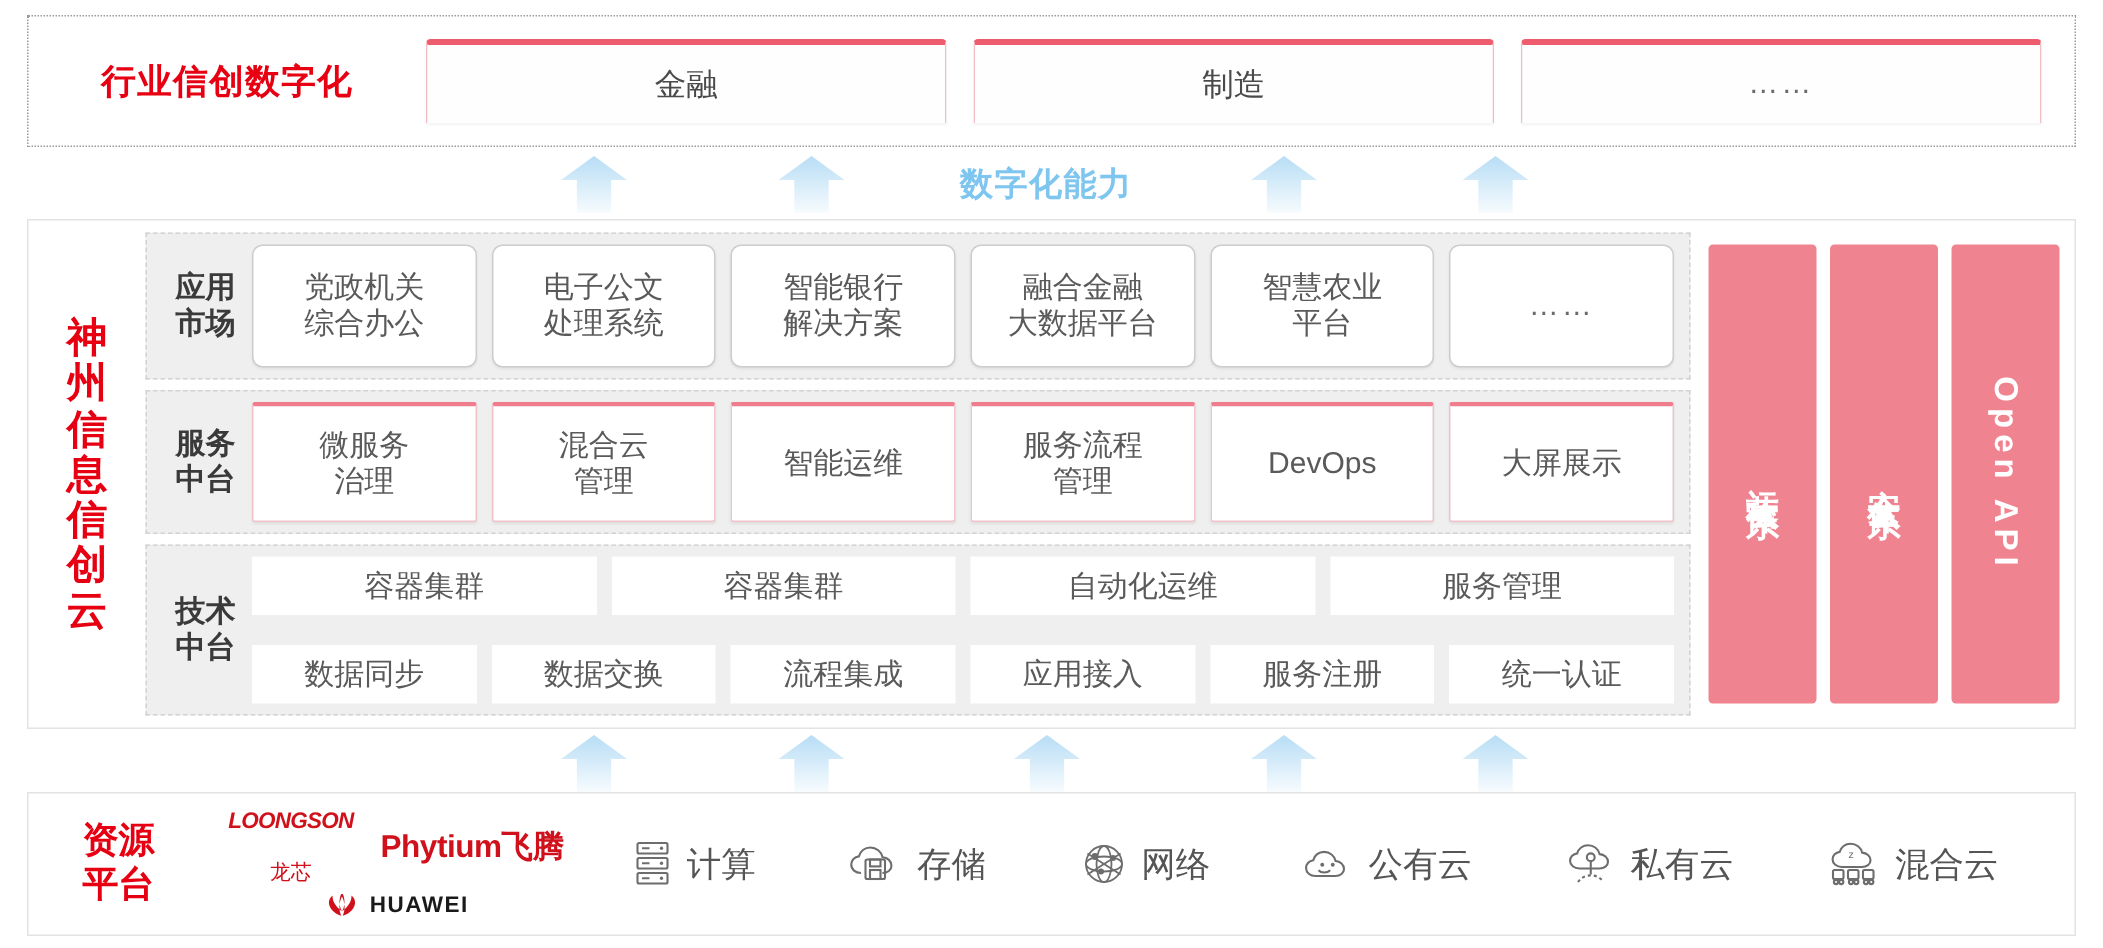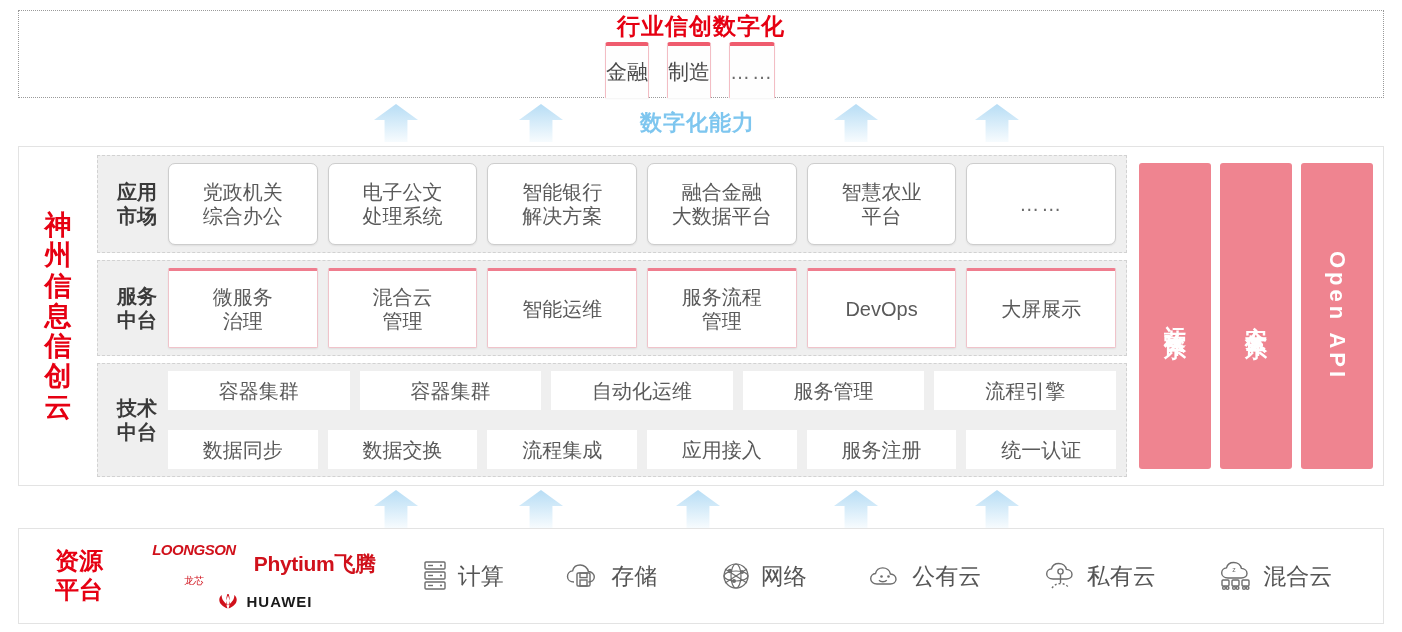--- a/index.html
+++ b/index.html
@@ -9,21 +9,21 @@
     font-family: "Liberation Sans", "DejaVu Sans", sans-serif;
     overflow: hidden;
   }
   #stage { position: relative; width: 1402px; height: 632px; background:#fff; }
 
   
   .industry-band {
     position: absolute; left: 18px; top: 10px;
     width: 1366px; height: 88px;
     border: 1px dotted #9a9a9a;
-    display: flex; align-items: center; flex-direction: column;
+    display: flex; align-items: center;
   }
   .industry-title {
     color: #e60012; font-weight: bold; font-size: 23px;
     letter-spacing: 1px;
     width: 265px; text-align: center; flex: none;
   }
   .industry-cards {
     display: flex; flex: 1; gap: 18px; padding-right: 22px; height: 100%;
     align-items: center;
   }
@@ -151,21 +151,21 @@
   .vendor-logos {
     width: 250px; flex: none;
     display: flex; flex-direction: column; align-items: center; gap: 6px;
   }
   .vendor-row { display: flex; align-items: center; gap: 18px; }
   .logo-loongson { display: flex; flex-direction: column; align-items: center; line-height: 1; }
   .logo-loongson .lg-main {
     color: #d0111b; font-weight: bold; font-size: 15px; font-style: italic;
     letter-spacing: -0.5px;
   }
-  .logo-loongson .lg-sub { color: #d0111b; font-size: 10px; margin-top: 19px; }
+  .logo-loongson .lg-sub { color: #d0111b; font-size: 14px; margin-top: 19px; }
   .logo-phytium { color: #d0111b; font-weight: bold; font-size: 21px; letter-spacing: -0.3px; }
   .logo-huawei { display: flex; align-items: center; gap: 7px; }
   .logo-huawei .hw-mark { width: 24px; height: 18px; flex: none; }
   .logo-huawei .hw-text { color: #1a1a1a; font-weight: bold; font-size: 15px; letter-spacing: 1px; }
 
   .res-items { flex: 1; display: flex; align-items: center; justify-content: space-around; padding-right: 20px; }
   .res-item { display: flex; align-items: center; gap: 8px; }
   .res-item svg { display: block; }
   .res-item-label { font-size: 23px; color: #555; }
 </style>
@@ -249,21 +249,20 @@
           <div class="tier-label">
             <div>技术</div>
             <div>中台</div>
           </div>
           <div class="tier-rows">
             <div class="tier-row">
               <div class="cell cell-tech">容器集群</div>
               <div class="cell cell-tech">容器集群</div>
               <div class="cell cell-tech">自动化运维</div>
               <div class="cell cell-tech">服务管理</div>
-              <div class="cell cell-tech">流程引擎</div>
             </div>
             <div class="tier-row">
               <div class="cell cell-tech">数据同步</div>
               <div class="cell cell-tech">数据交换</div>
               <div class="cell cell-tech">流程集成</div>
               <div class="cell cell-tech">应用接入</div>
               <div class="cell cell-tech">服务注册</div>
               <div class="cell cell-tech">统一认证</div>
             </div>
           </div>

